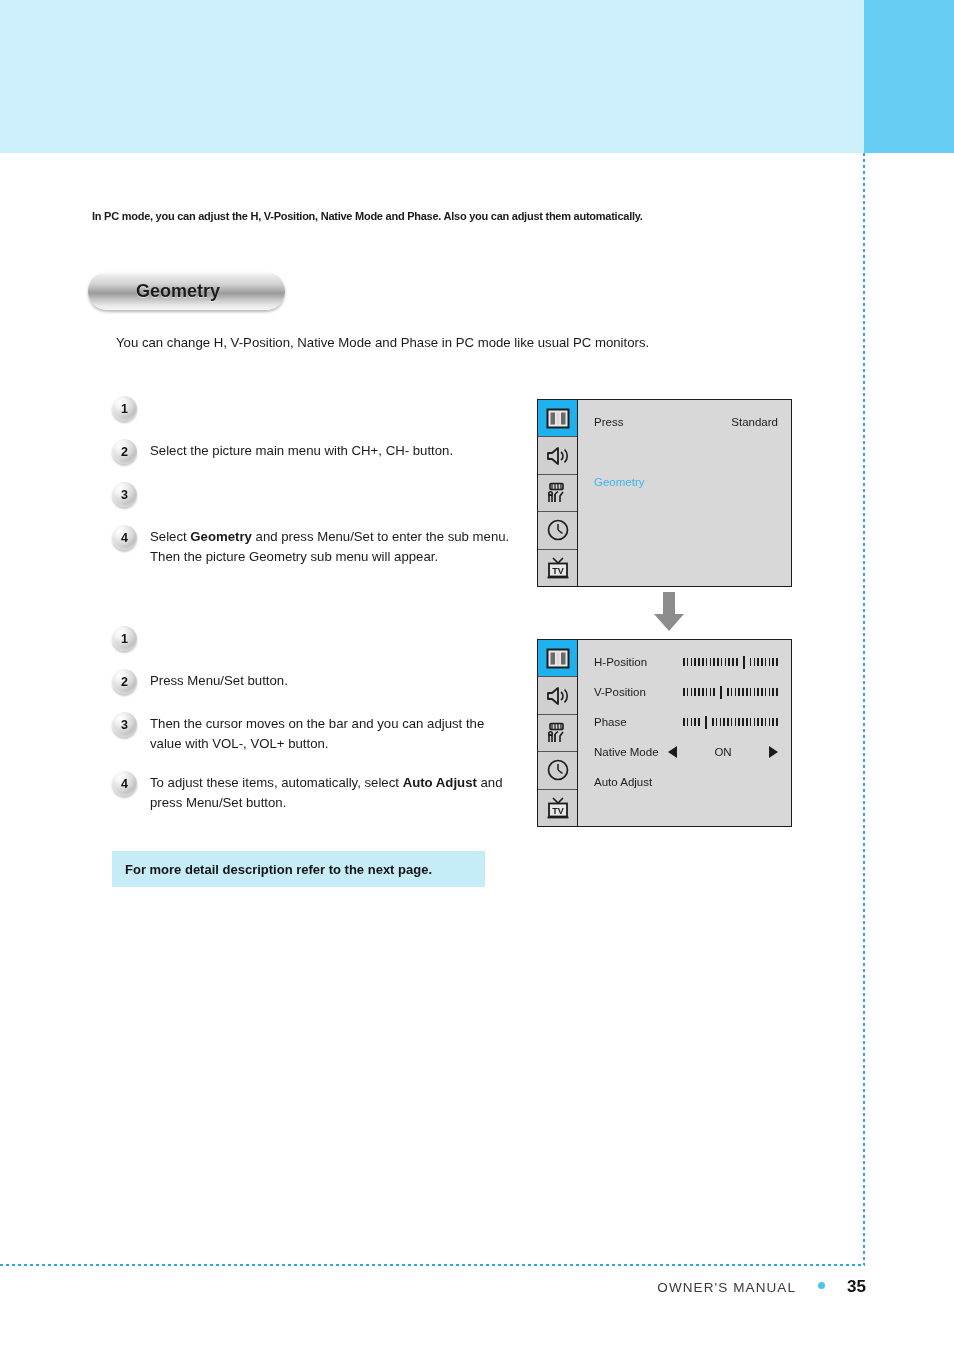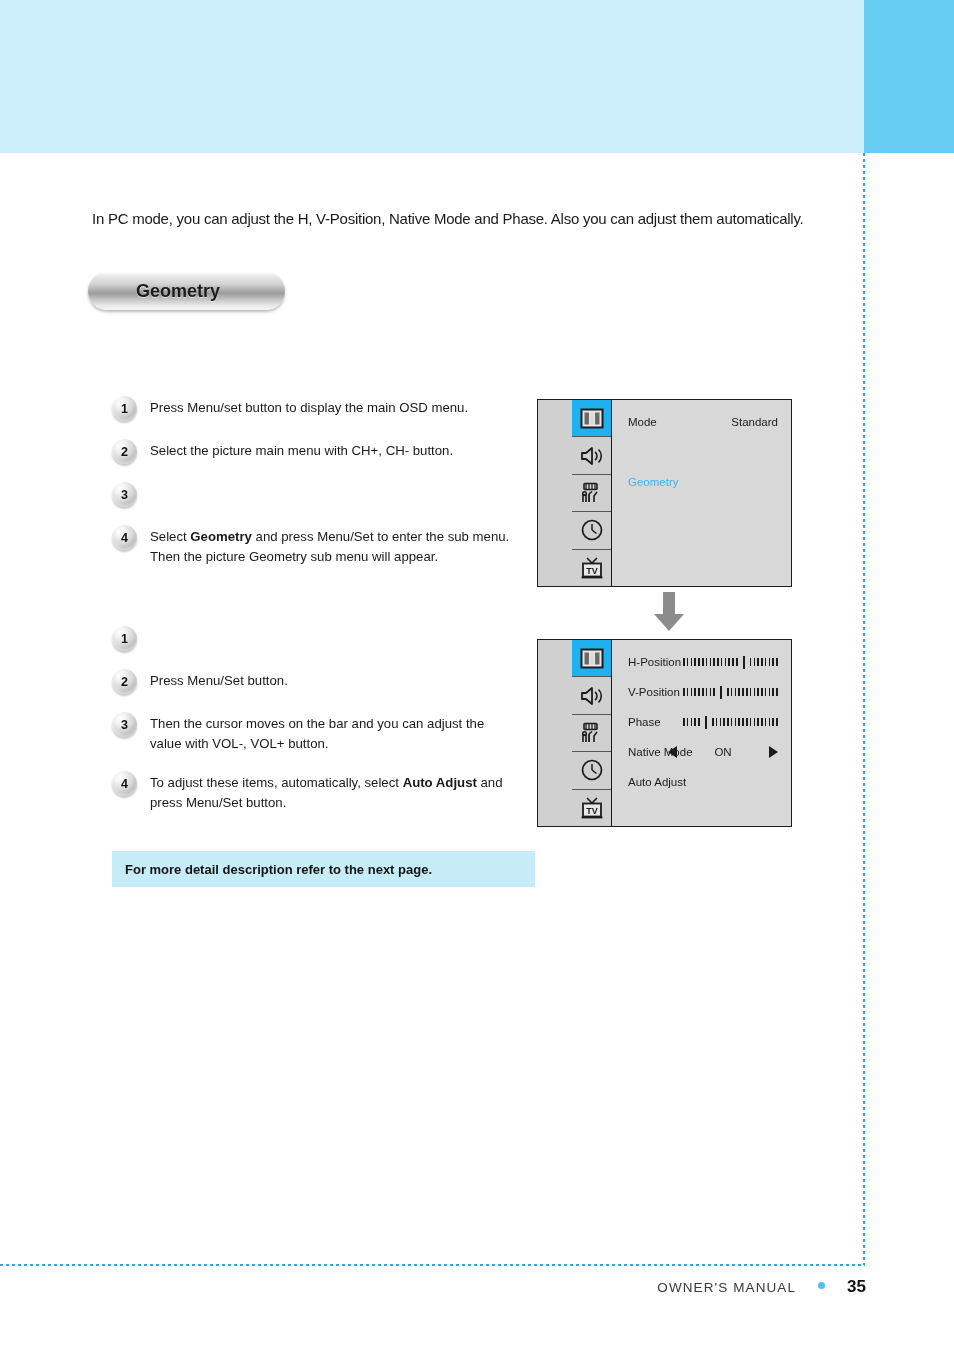--- a/index.html
+++ b/index.html
@@ -45,22 +45,22 @@
     background-image: linear-gradient(to right, #2aa9e0 50%, rgba(255,255,255,0) 0%);
     background-size: 6px 2px;
     background-repeat: repeat-x;
   }
 
   
   .intro {
     position: absolute;
     left: 92px; top: 210px;
     width: 760px;
-    font-size: 15px;
-    font-weight: normal;
+    font-size: 11px;
+    font-weight: bold;
     color: #1a1a1a;
     letter-spacing: -0.25px;
   }
 
   
   .pill {
     position: absolute;
     left: 88px; top: 272px;
     width: 197px; height: 38px;
     border-radius: 19px;
@@ -124,21 +124,21 @@
     color: #1a1a1a;
     line-height: 19.5px;
     padding-top: 3px;
   }
   .step-text b { font-weight: bold; }
 
   
   .note {
     position: absolute;
     left: 112px; top: 851px;
-    width: 423px; height: 36px;
+    width: 373px; height: 36px;
     background: #c6ecf8;
     display: flex;
     align-items: center;
   }
   .note-text {
     margin-left: 13px;
     font-size: 13px;
     font-weight: bold;
     color: #141414;
   }
@@ -152,21 +152,20 @@
   }
   .osd.main { left: 537px; top: 399px; width: 253px; height: 186px; }
   .osd.sub  { left: 537px; top: 639px; width: 253px; height: 186px; }
 
   .osd-iconcol {
     flex: 0 0 auto;
     width: 39px;
     border-right: 1.5px solid #1c1c1c;
     display: flex;
     flex-direction: column;
-    padding-left: 34px;
   }
   .osd-icon {
     height: 37px;
     border-bottom: 1px solid #555;
     display: flex;
     align-items: center;
     justify-content: center;
     background: #d0d0d0;
   }
   .osd-icon:last-child { border-bottom: none; }
@@ -280,26 +279,26 @@
 <div class="dot-vert"></div>
 <div class="dot-horiz"></div>
 
 <div class="intro">In PC mode, you can adjust the H, V-Position, Native Mode and Phase. Also you can adjust them automatically.</div>
 
 <div class="pill">
   <span class="pill-label">Geometry</span>
 </div>
 
 <div class="lead">
+  <div>You can change H, V-Position, Native Mode and Phase in PC mode like usual PC monitors.</div>
 </div>
 
 <div class="steps one" id="steps-first">
     <div class="step">
       <div class="badge">1</div>
-      <div class="step-text">Press Menu/set button to display the main OSD menu.</div>
     </div>
     <div class="step">
       <div class="badge">2</div>
       <div class="step-text">Select the picture main menu  with CH+, CH- button.</div>
     </div>
     <div class="step">
       <div class="badge">3</div>
     </div>
     <div class="step">
       <div class="badge">4</div>
@@ -371,21 +370,21 @@
         <svg width="26" height="24" viewBox="0 0 26 24">
           <path d="M8 2 L13 7 L18 2" fill="none" stroke="#1c1c1c" stroke-width="1.6"></path>
           <rect x="4" y="7.5" width="18" height="13" fill="#e8e8e8" stroke="#1c1c1c" stroke-width="1.8"></rect>
           <text x="13" y="17.5" font-size="9" font-weight="bold" text-anchor="middle" fill="#1c1c1c" font-family="Liberation Sans, sans-serif">TV</text>
           <line x1="2.5" y1="21.5" x2="23.5" y2="21.5" stroke="#1c1c1c" stroke-width="1.8"></line>
         </svg>
       </div>
     </div>
   <div class="osd-body" id="osd-main-rows">
       <div class="osd-row" style="top: 7px;">
-        <span class="osd-label">Mode</span>
+        <span class="osd-label">Press</span>
         <span class="osd-value">Standard</span>
       </div>
       <div class="osd-row hl" style="top: 67px;">
         <span class="osd-label">Geometry</span>
       </div>
     </div>
 </div>
 
 <div class="down-arrow">
   <svg width="38" height="40" viewBox="0 0 38 40">

